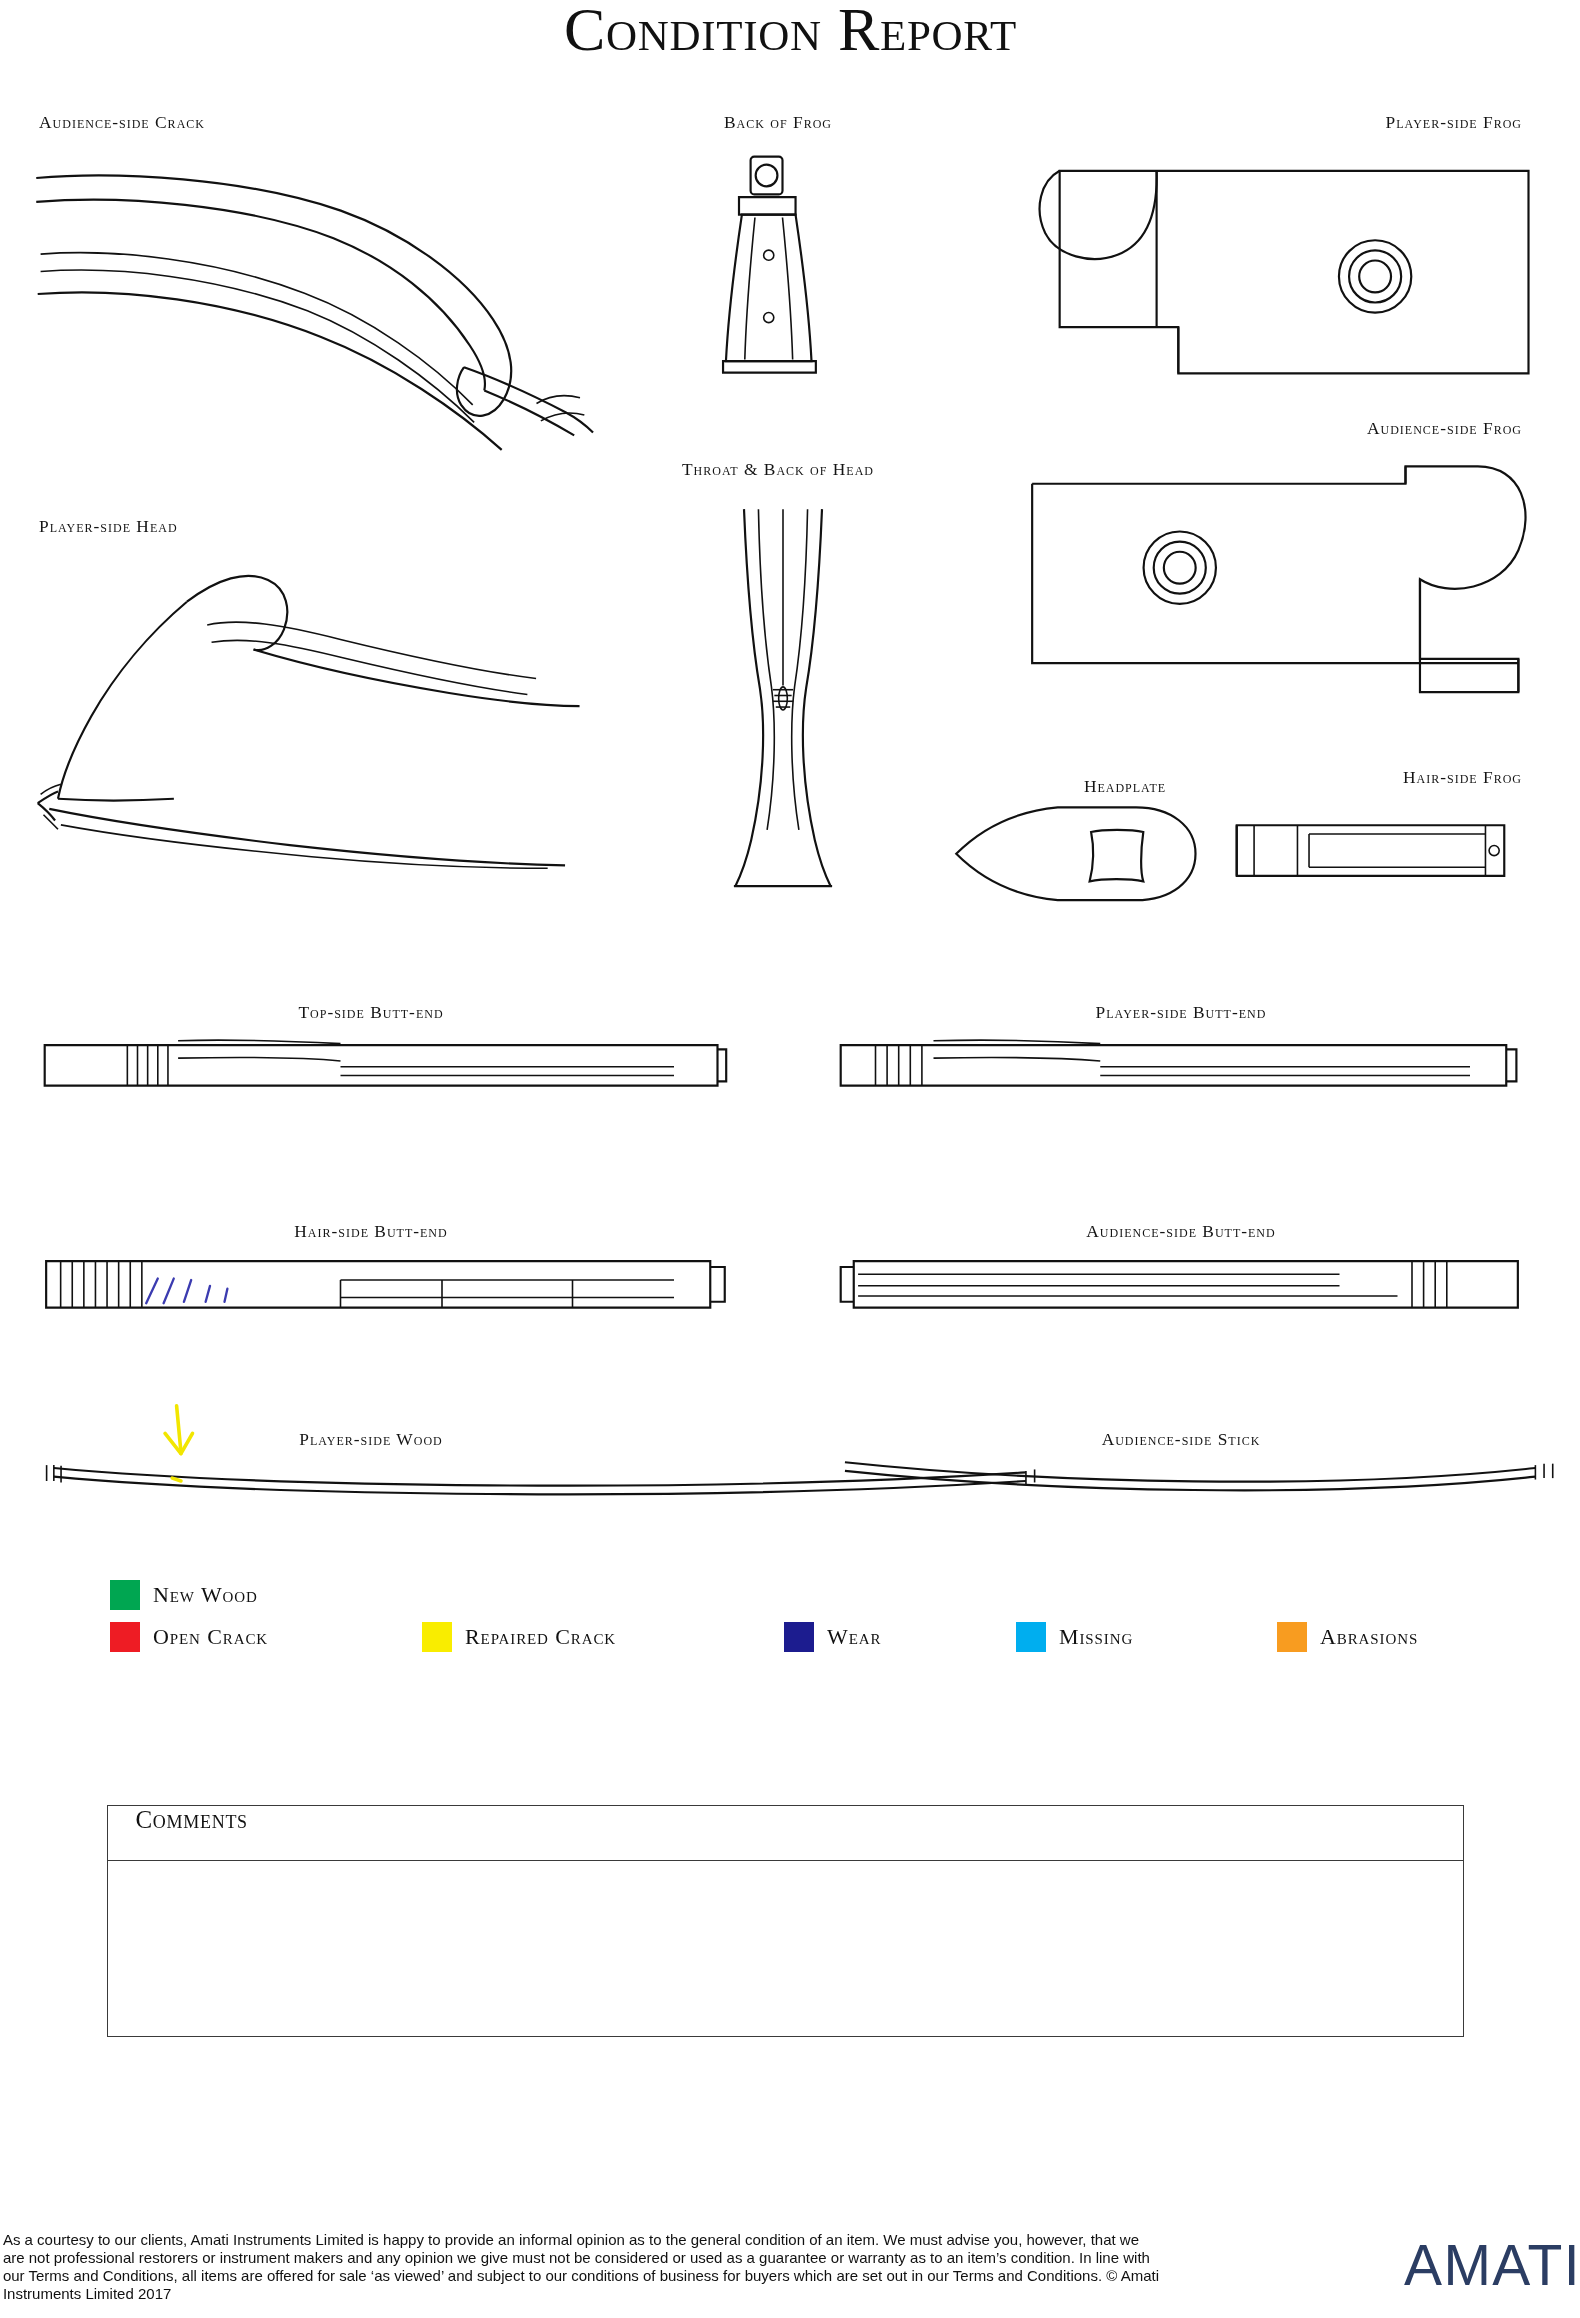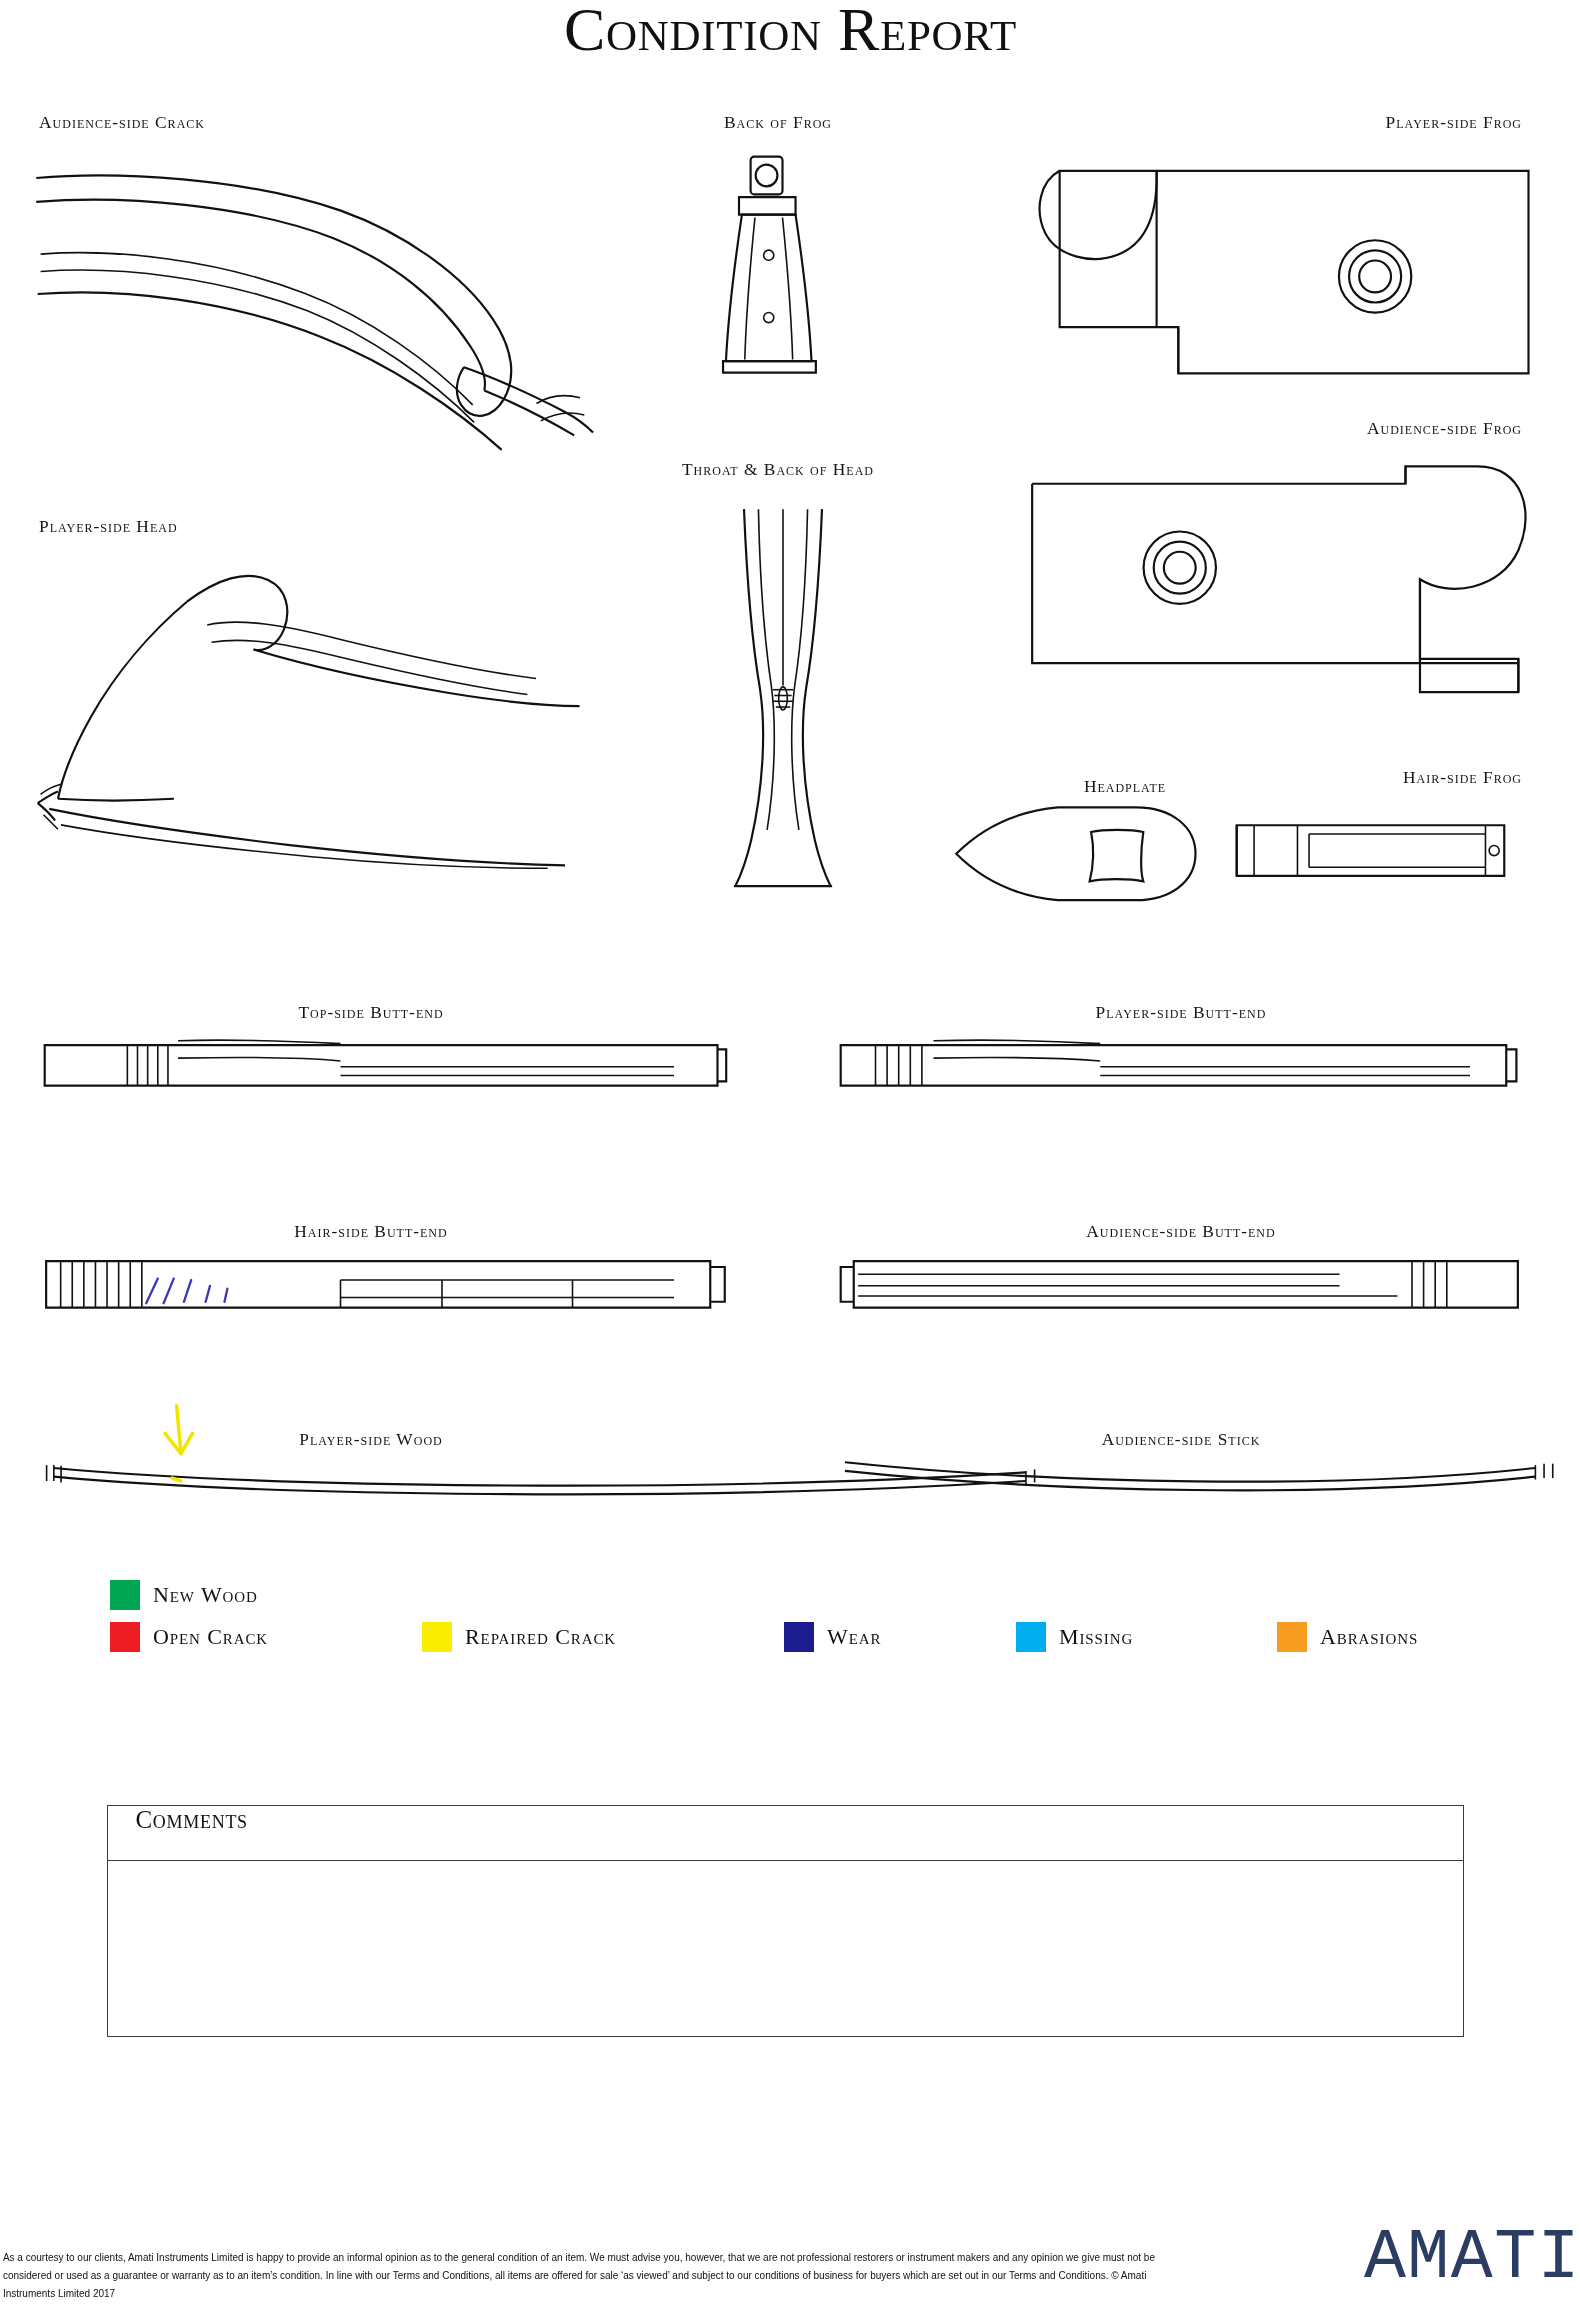--- a/index.html
+++ b/index.html
@@ -59,26 +59,26 @@
   .comments-title{
     font-family:"Liberation Serif", serif;
     font-variant:small-caps;font-size:25px;letter-spacing:0.7px;color:#111;
   }
   .comments-body{height:100%;}
 
   
   .footer{
     position:absolute;left:2.9px;bottom:16px;width:1160px;
     font-family:"Liberation Sans", sans-serif;
-    font-size:10px;line-height:18px;color:#111;
+    font-size:15px;line-height:18px;color:#111;
   }
   .logo{
     position:absolute;right:0px;bottom:25px;
-    font-family:Liberation Mono, monospace;
-    font-size:70px;letter-spacing:1.4px;color:#2b3d63;
+    font-family:Liberation Sans, sans-serif;
+    font-size:57px;letter-spacing:1.4px;color:#2b3d63;
     line-height:1;
   }
 
   .ink{fill:none;stroke:#111111;stroke-width:3;}
   .ink-thin{fill:none;stroke:#111111;stroke-width:2.2;}
   .mark-wear{fill:none;stroke:#3b3bb0;stroke-width:3.2;stroke-linecap:round;}
   .mark-rep{fill:none;stroke:#f2e600;stroke-width:5;stroke-linecap:round;}
 </style>
 </head>
 <body>

